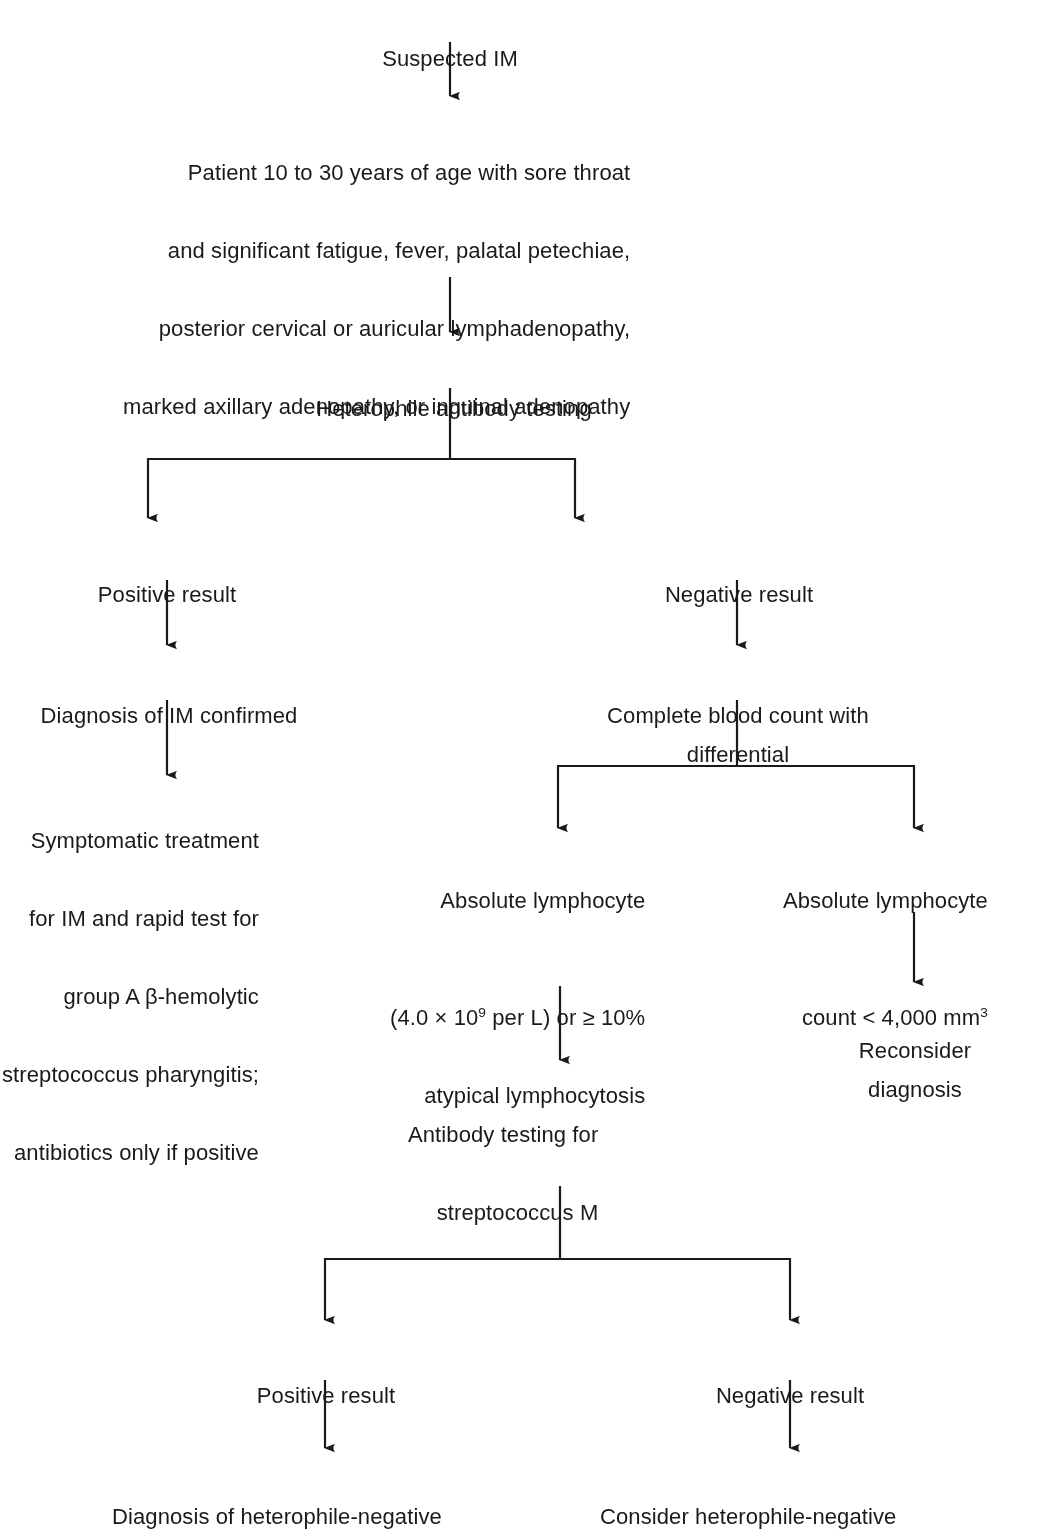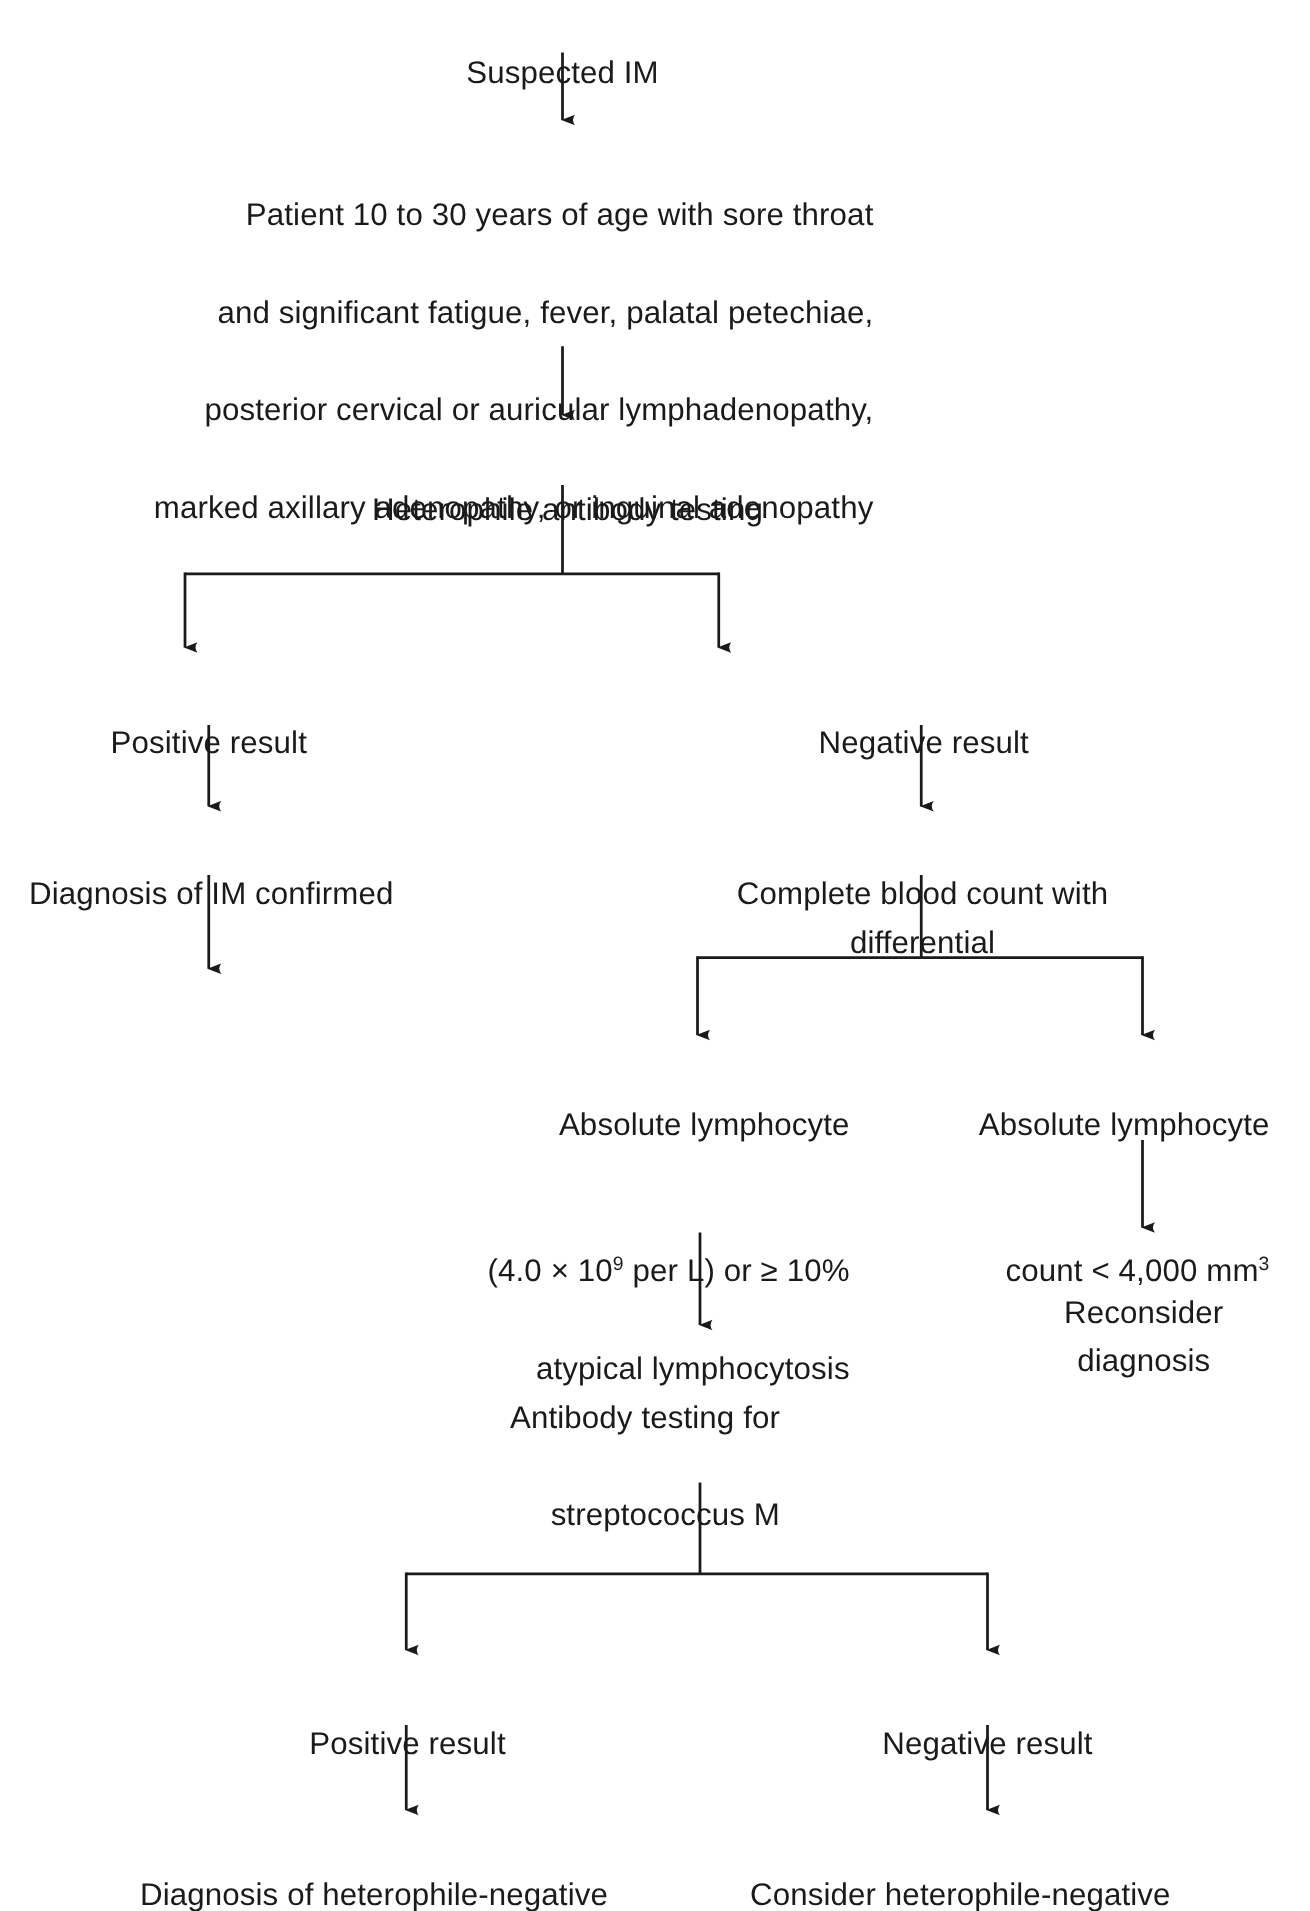--- a/index.html
+++ b/index.html
@@ -19,21 +19,21 @@
   #connector-layer {
     position: absolute;
     left: 0;
     top: 0;
     width: 1048px;
     height: 1529px;
     pointer-events: none;
   }
   .node {
     position: absolute;
-    font-size: 25px;
+    font-size: 22px;
     line-height: 39px;
     color: #1a1a1a;
     white-space: pre-line;
     letter-spacing: 0.1px;
   }
   .node.center {
     text-align: center;
     transform: translateX(-50%);
   }
   .node.left {
@@ -117,20 +117,27 @@
   </div>
 
   <div class="node center" style="left:169px; top:657px;">
     <span>Diagnosis of IM confirmed</span>
   </div>
 
   <div class="node center" style="left:738px; top:657px;">
     <span>Complete blood count with differential</span>
   </div>
 
+  <div class="node left" style="left:2px; top:782px;">
+    <div>Symptomatic treatment</div>
+    <div>for IM and rapid test for</div>
+    <div>group A β-hemolytic</div>
+    <div>streptococcus pharyngitis;</div>
+    <div>antibiotics only if positive</div>
+  </div>
 
   <div class="node left" style="left:390px; top:842px;">
     <div>Absolute lymphocyte</div>
     <div>
       <span>(4.0 × 10</span><sup>9</sup><span> per L) or ≥ 10%</span>
     </div>
     <div>atypical lymphocytosis</div>
   </div>
 
   <div class="node left" style="left:783px; top:842px;">

